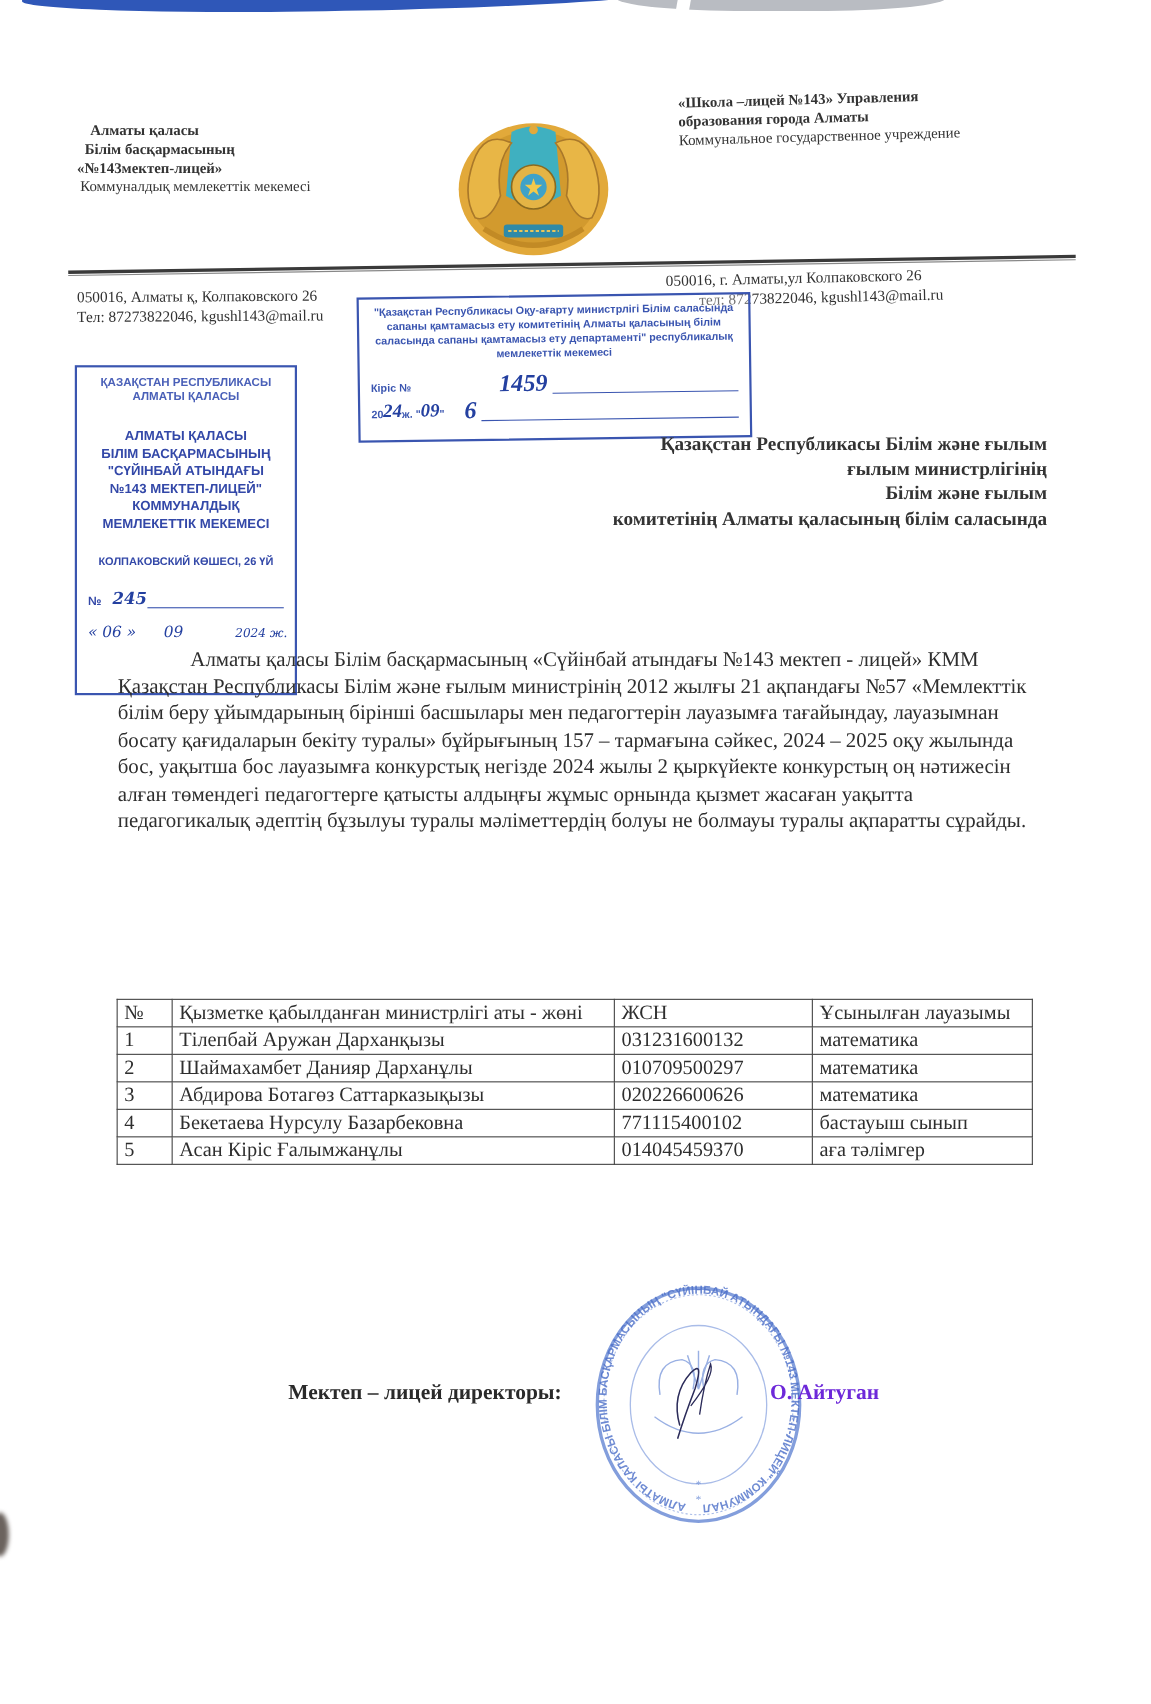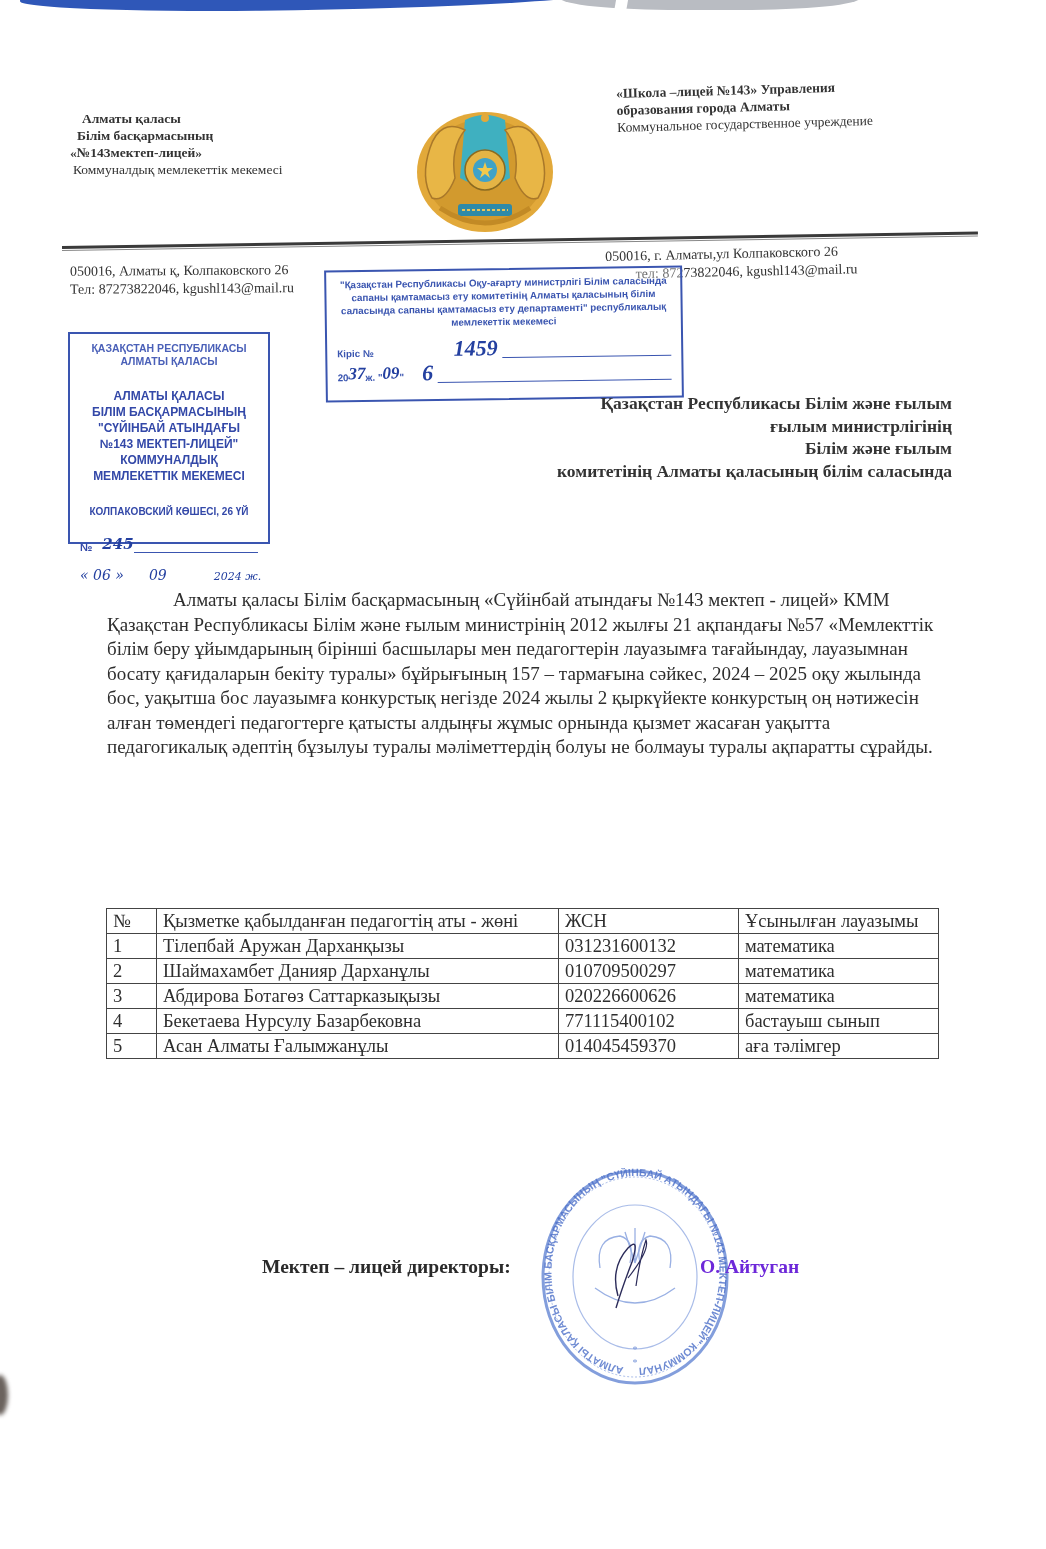--- a/index.html
+++ b/index.html
@@ -28,21 +28,21 @@
   .addr-left { position: absolute; left: 70px; top: 262px; font-size: 14px; line-height: 18px; color: #333; transform: rotate(-0.4deg); }
   .addr-right { position: absolute; left: 605px; top: 248px; font-size: 14px; line-height: 18px; color: #333; transform: rotate(-1.3deg); transform-origin: left top; }
   .addr-right .l2 { padding-left: 30px; }
 
   .incoming-stamp { position: absolute; left: 325px; top: 268px; width: 358px; height: 132px; border: 2px solid #3a55b0; color: #3a55b0; font-family: "Liberation Sans", "DejaVu Sans", sans-serif; font-size: 9.8px; line-height: 13px; padding: 6px 10px; transform: rotate(-0.8deg); background: rgba(255,255,255,0.3); }
   .incoming-stamp .txt { font-weight: bold; text-align: center; }
   .incoming-stamp .row { margin-top: 10px; display: flex; align-items: flex-end; font-weight: bold; }
   .incoming-stamp .hand { font-family: Liberation Serif, serif; font-style: italic; font-size: 22px; color: #2440a0; line-height: 20px; }
   .incoming-stamp .line { flex: 1; border-bottom: 1px solid #3a55b0; margin-left: 4px; height: 12px; }
 
-  .school-stamp { position: absolute; left: 68px; top: 332px; width: 202px; height: 212px; border: 2px solid #3a55b0; color: #3348a8; font-family: "Liberation Sans", "DejaVu Sans", sans-serif; text-align: center; padding: 8px 4px; }
+  .school-stamp { position: absolute; left: 68px; top: 332px; width: 202px; height: 300px; border: 2px solid #3a55b0; color: #3348a8; font-family: "Liberation Sans", "DejaVu Sans", sans-serif; text-align: center; padding: 8px 4px; }
   .school-stamp .small { font-size: 10.5px; line-height: 13px; font-weight: bold; color: #4a60b8; }
   .school-stamp .big { font-size: 12px; line-height: 16px; font-weight: bold; margin-top: 20px; }
   .school-stamp .street { font-size: 10px; font-weight: bold; margin-top: 22px; }
   .school-stamp .num { text-align: left; font-size: 11px; font-weight: bold; margin-top: 18px; padding-left: 6px; display: flex; align-items: flex-end; }
   .school-stamp .num .hand { font-family: "DejaVu Serif", serif; font-style: italic; font-size: 15px; color: #2440a0; }
   .school-stamp .num .line { flex: 1; border-bottom: 1px solid #3a55b0; margin-right: 6px; height: 10px; }
   .school-stamp .date { text-align: left; font-size: 11px; margin-top: 14px; padding-left: 6px; }
   .school-stamp .date .hand { font-family: "DejaVu Serif", serif; font-style: italic; font-size: 14px; color: #2440a0; }
 
   .addressee { position: absolute; right: 94px; top: 392px; text-align: right; font-size: 17.5px; line-height: 22.5px; font-weight: bold; color: #333; margin-left: 15px; }
@@ -115,21 +115,21 @@
 
 <div class="incoming-stamp">
   <div class="txt">"Қазақстан Республикасы Оқу-ағарту министрлігі Білім саласында сапаны қамтамасыз ету комитетінің Алматы қаласының білім саласында сапаны қамтамасыз ету департаменті" республикалық мемлекеттік мекемесі</div>
   <div class="row">
     <span>Кіріс №</span>
     <span class="hand" style="margin-left:80px">1459</span>
     <span class="line"></span>
   </div>
   <div class="row" style="margin-top:4px">
     <span>20</span>
-    <span class="hand" style="font-size:17px">37</span>
+    <span class="hand" style="font-size:17px">24</span>
     <span>ж. "</span>
     <span class="hand" style="font-size:17px">09</span>
     <span>"</span>
     <span class="hand" style="margin-left:18px">6</span>
     <span class="line"></span>
   </div>
 </div>
 
 <div class="school-stamp">
   <div class="small">ҚАЗАҚСТАН РЕСПУБЛИКАСЫ</div>
@@ -163,21 +163,21 @@
 </div>
 
 <div class="body-text">
   <span class="indent"></span><span>Алматы қаласы Білім басқармасының «Сүйінбай атындағы №143 мектеп - лицей» КММ Қазақстан Республикасы Білім және ғылым министрінің 2012 жылғы 21 ақпандағы №57 «Мемлекттік білім беру ұйымдарының бірінші басшылары мен педагогтерін лауазымға тағайындау, лауазымнан босату қағидаларын бекіту туралы» бұйрығының 157 – тармағына сәйкес, 2024 – 2025 оқу жылында бос, уақытша бос лауазымға конкурстық негізде 2024 жылы 2 қыркүйекте конкурстың оң нәтижесін алған төмендегі педагогтерге қатысты алдыңғы жұмыс орнында қызмет жасаған уақытта педагогикалық әдептің бұзылуы туралы мәліметтердің болуы не болмауы туралы ақпаратты сұрайды.</span>
 </div>
 
 <table class="staff">
   <tbody id="staff-body">
     <tr>
       <td class="c0">№</td>
-      <td class="c1">Қызметке қабылданған педагогтің аты - жөні</td>
+      <td class="c1">Қызметке қабылданған министрлігі аты - жөні</td>
       <td class="c2">ЖСН</td>
       <td class="c3">Ұсынылған лауазымы</td>
     </tr>
     <tr>
       <td class="c0">1</td>
       <td class="c1">Тілепбай Аружан Дарханқызы</td>
       <td class="c2">031231600132</td>
       <td class="c3">математика</td>
     </tr>
     <tr>
@@ -193,21 +193,21 @@
       <td class="c3">математика</td>
     </tr>
     <tr>
       <td class="c0">4</td>
       <td class="c1">Бекетаева Нурсулу Базарбековна</td>
       <td class="c2">771115400102</td>
       <td class="c3">бастауыш сынып</td>
     </tr>
     <tr>
       <td class="c0">5</td>
-      <td class="c1">Асан Алматы Ғалымжанұлы</td>
+      <td class="c1">Асан Кіріс Ғалымжанұлы</td>
       <td class="c2">014045459370</td>
       <td class="c3">аға тәлімгер</td>
     </tr>
   </tbody>
 </table>
 
 <svg class="round-seal" viewBox="0 0 190 218">
   <defs>
     <path id="sealArc" d="M95 200 A84 96 0 1 1 96 200"></path>
   </defs>

